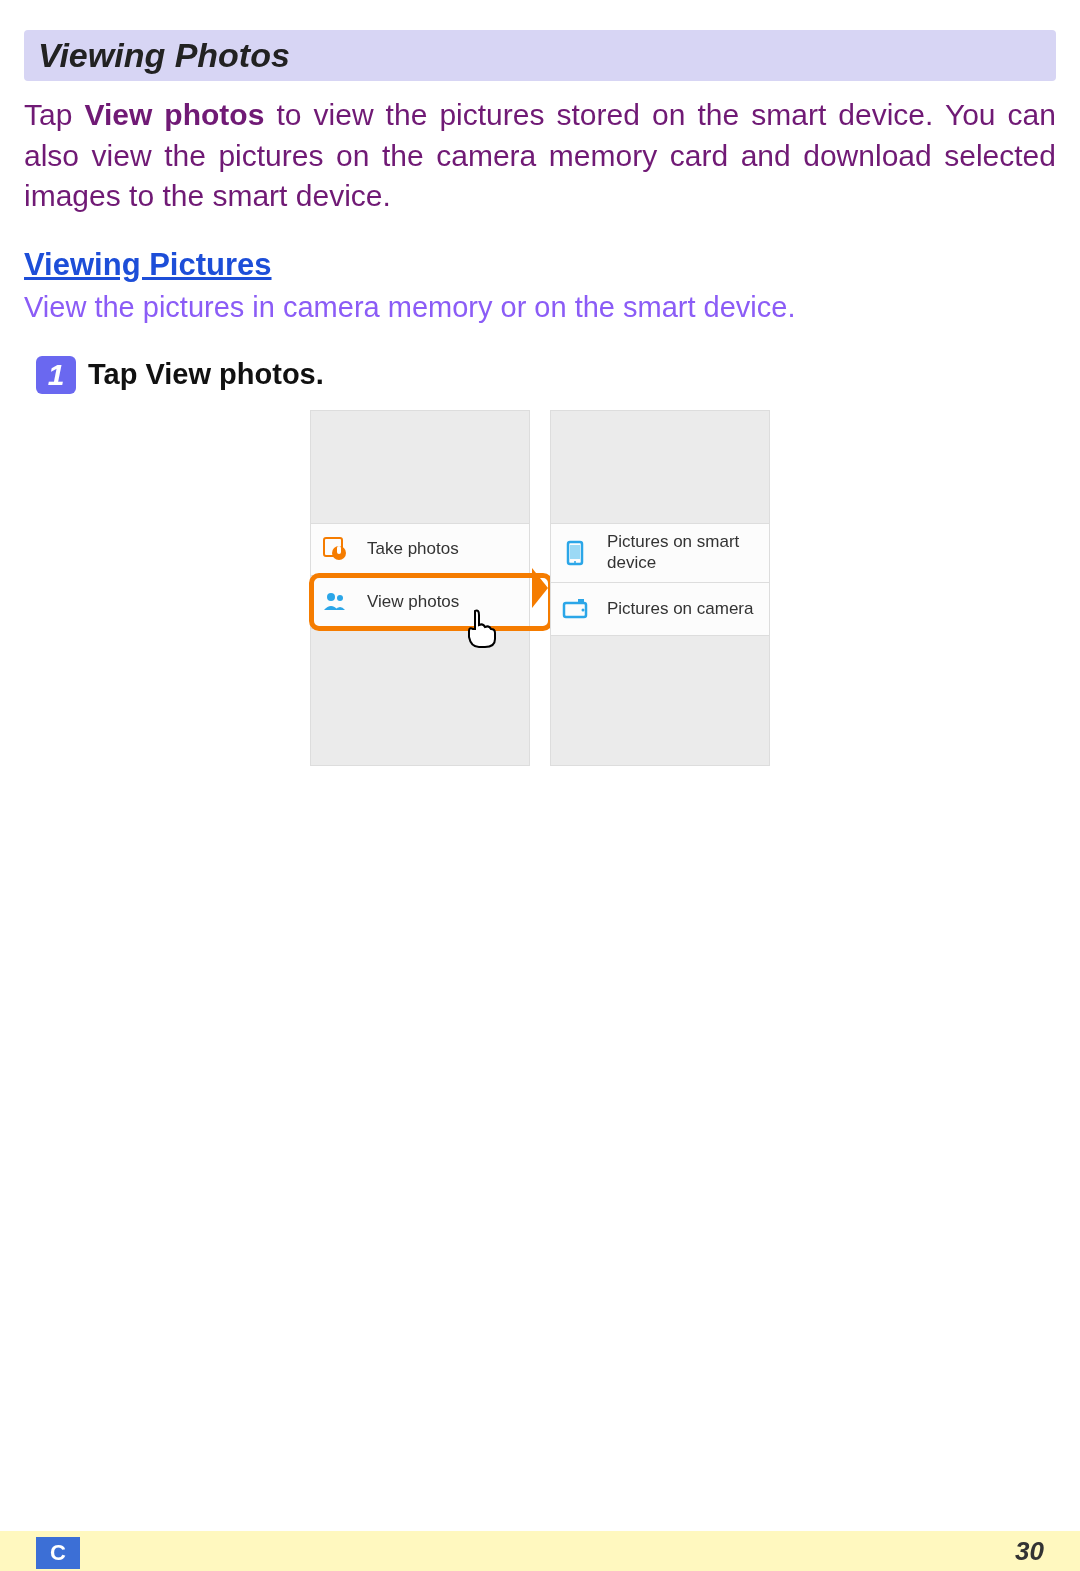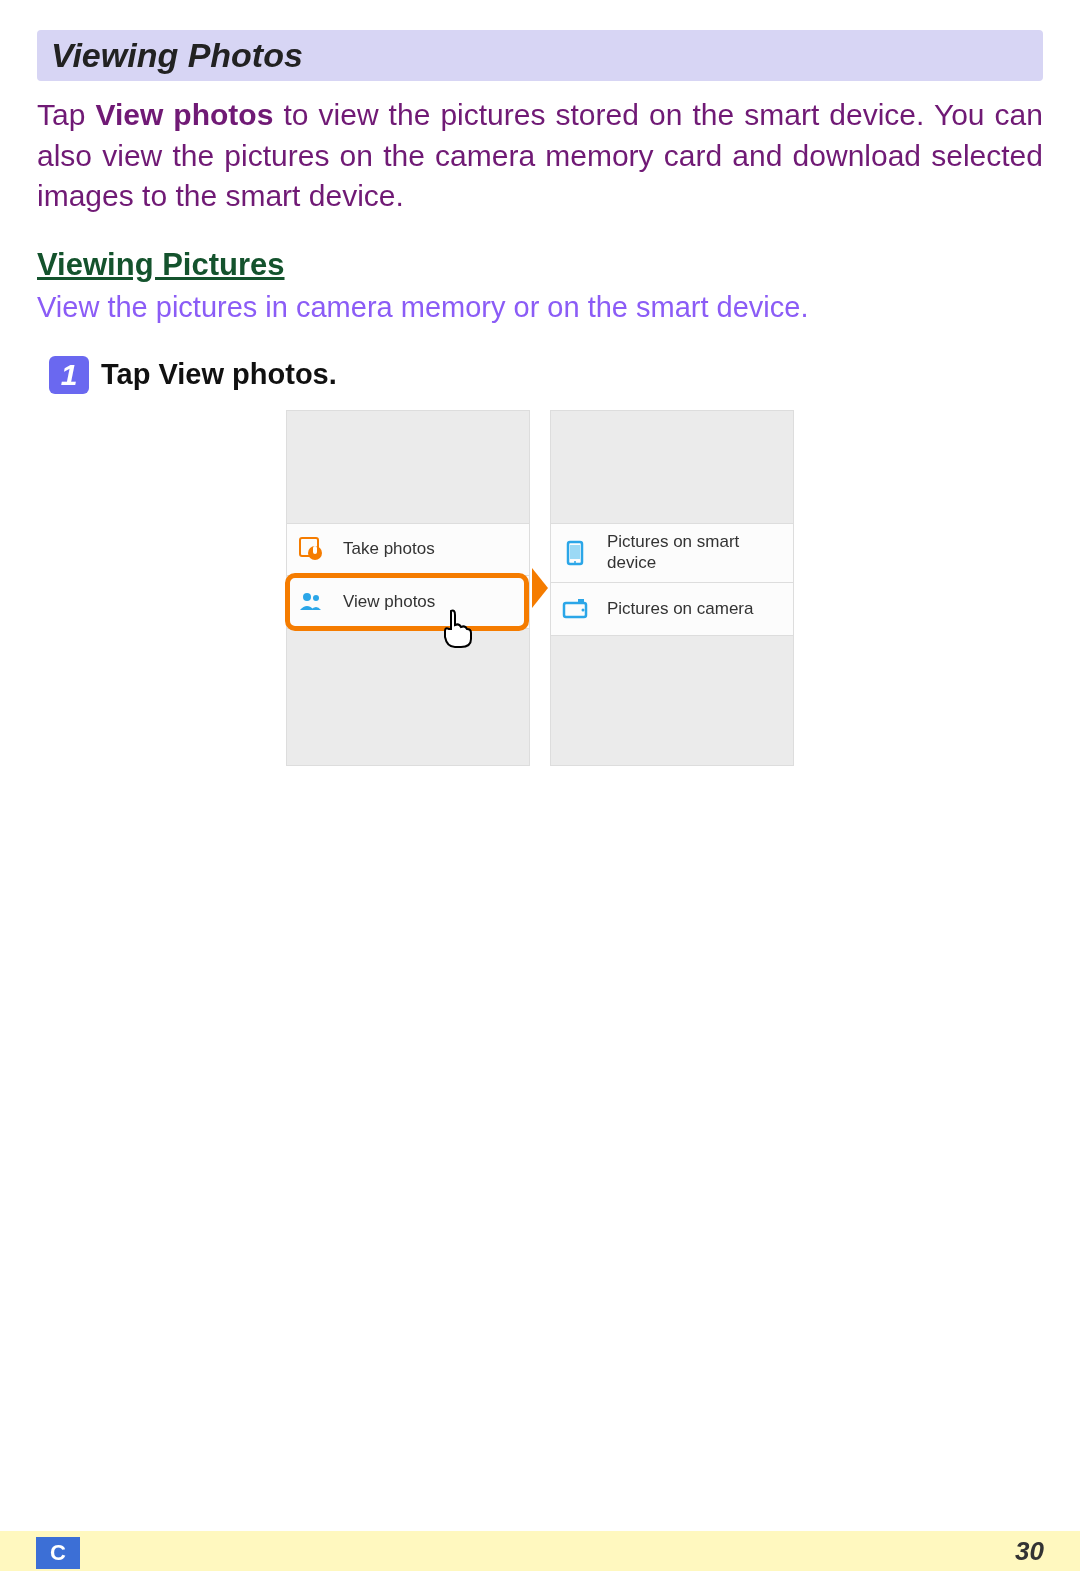--- a/index.html
+++ b/index.html
@@ -8,21 +8,21 @@
     box-sizing: border-box;
   }
   body {
     width: 1080px;
     height: 1571px;
     font-family: Arial, Helvetica, sans-serif;
     background: #ffffff;
     position: relative;
   }
   .page {
-    padding: 30px 37px;
+    padding: 30px 24px;
   }
   .section-heading {
     background: #d7d5f4;
     padding: 6px 14px;
     font-size: 34px;
     font-weight: 700;
     font-style: italic;
     color: #222;
     border-radius: 4px;
     margin-bottom: 14px;
@@ -33,21 +33,21 @@
     color: #701a75;
     text-align: justify;
     margin-bottom: 30px;
   }
   .intro-text .bold {
     font-weight: 700;
   }
   .sub-heading {
     font-size: 31px;
     font-weight: 700;
-    color: #14532d;
+    color: #1d4ed8;
     text-decoration: underline;
     margin-bottom: 8px;
   }
   .sub-text {
     font-size: 29px;
     color: #8b5cf6;
     margin-bottom: 32px;
   }
   .step-row {
     display: flex;
@@ -77,21 +77,21 @@
   }
   .screens {
     display: flex;
     align-items: center;
     justify-content: center;
     gap: 10px;
     margin-top: 6px;
     position: relative;
   }
   .screen {
-    width: 244px;
+    width: 220px;
     height: 356px;
     background: #ebebeb;
     border: 1px solid #ddd;
     position: relative;
   }
   .menu-item {
     background: #fcfcfc;
     border-top: 1px solid #ddd;
     border-bottom: 1px solid #ddd;
     height: 53px;

